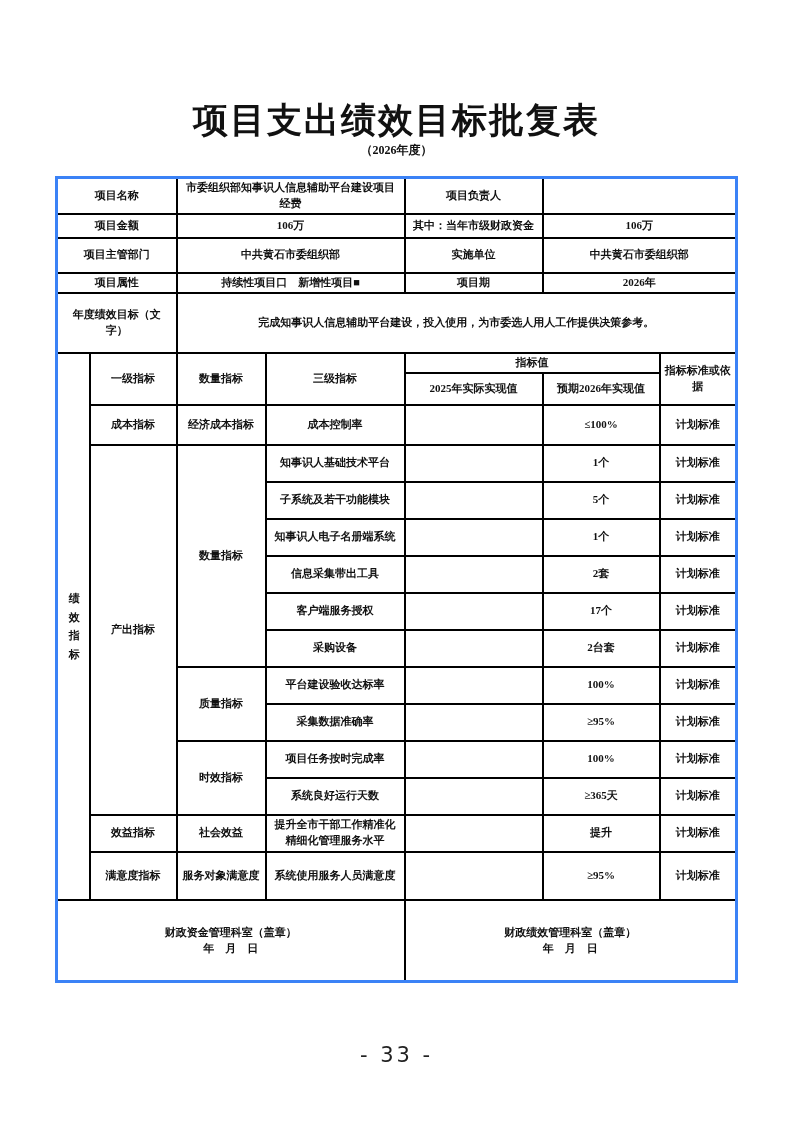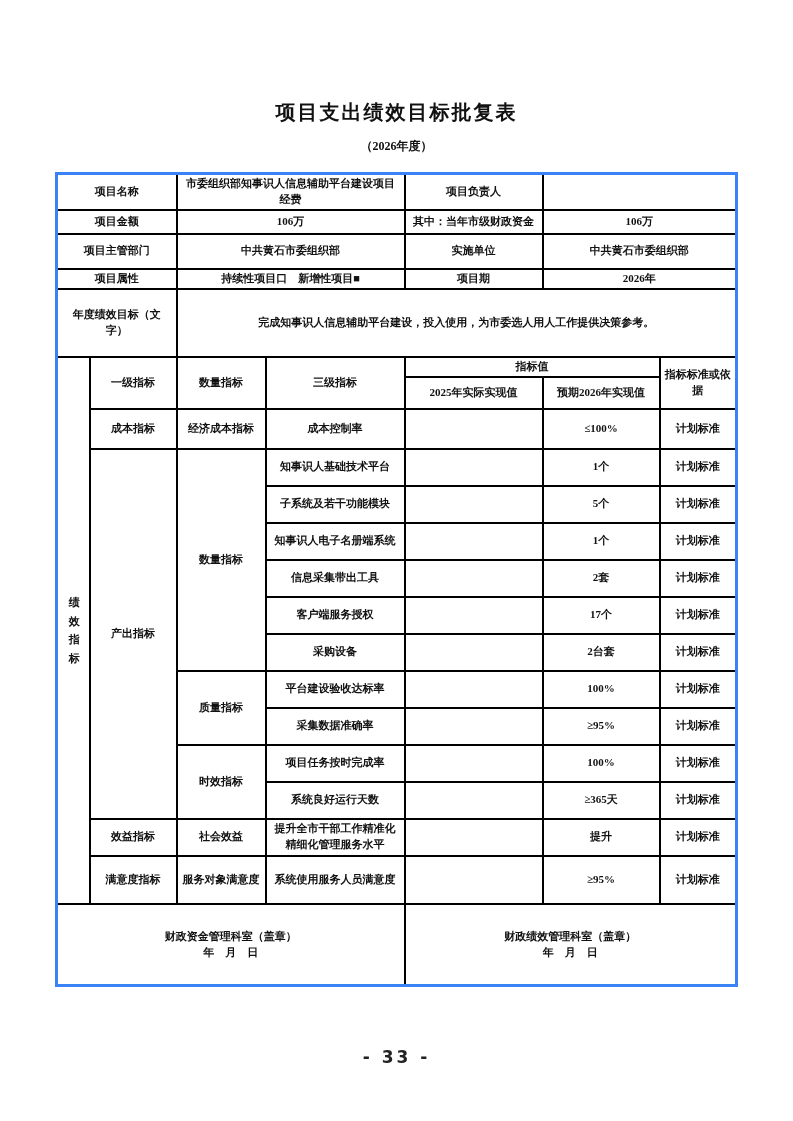--- a/index.html
+++ b/index.html
@@ -10,30 +10,30 @@
     height: 1121px;
     margin: 0 auto;
     background: #ffffff;
     color: #111111;
     font-family: "Liberation Serif", "DejaVu Serif", serif;
     overflow: hidden;
   }
   .doc-title {
     padding-top: 100px;
     text-align: center;
-    font-size: 20px;
+    font-size: 35px;
     font-weight: bold;
     letter-spacing: 2px;
     line-height: 1.2;
   }
   .doc-subtitle {
     text-align: center;
     font-size: 12px;
     font-weight: bold;
-    margin-top: 14px;
+    margin-top: 0;
   }
   table.main {
     border-collapse: collapse;
     table-layout: fixed;
     width: 680px;
     margin: 17px auto 0 auto;
     border: 3px solid #3b82f6;
   }
   table.main td {
     border: 2px solid #000;
@@ -51,22 +51,22 @@
     display: inline-block;
     width: 13px;
     word-break: break-all;
     line-height: 1.7;
     text-align: right;
   }
   .page-number {
     margin-top: 60px;
     text-align: center;
     font-family: "DejaVu Sans", sans-serif;
-    font-size: 17px;
-    font-weight: bold;
+    font-size: 21px;
+    font-weight: normal;
     letter-spacing: 3px;
     color: #222;
   }
 </style>
 </head>
 <body>
 
 <div class="page">
 
   <div class="doc-title">项目支出绩效目标批复表</div>
@@ -101,21 +101,21 @@
       <td colspan="2">中共黄石市委组织部</td>
       <td>实施单位</td>
       <td colspan="2">中共黄石市委组织部</td>
     </tr>
     <tr style="height:19px">
       <td colspan="2">项目属性</td>
       <td colspan="2">持续性项目口　新增性项目■</td>
       <td>项目期</td>
       <td colspan="2">2026年</td>
     </tr>
-    <tr style="height:68px">
+    <tr style="height:60px">
       <td colspan="2">年度绩效目标（文字）</td>
       <td colspan="5" class="left">完成知事识人信息辅助平台建设，投入使用，为市委选人用人工作提供决策参考。</td>
     </tr>
 
     <tr style="height:18px">
       <td rowspan="15" class="vertical"><span>绩效指标</span></td>
       <td rowspan="2">一级指标</td>
       <td rowspan="2">数量指标</td>
       <td rowspan="2">三级指标</td>
       <td colspan="2">指标值</td>

